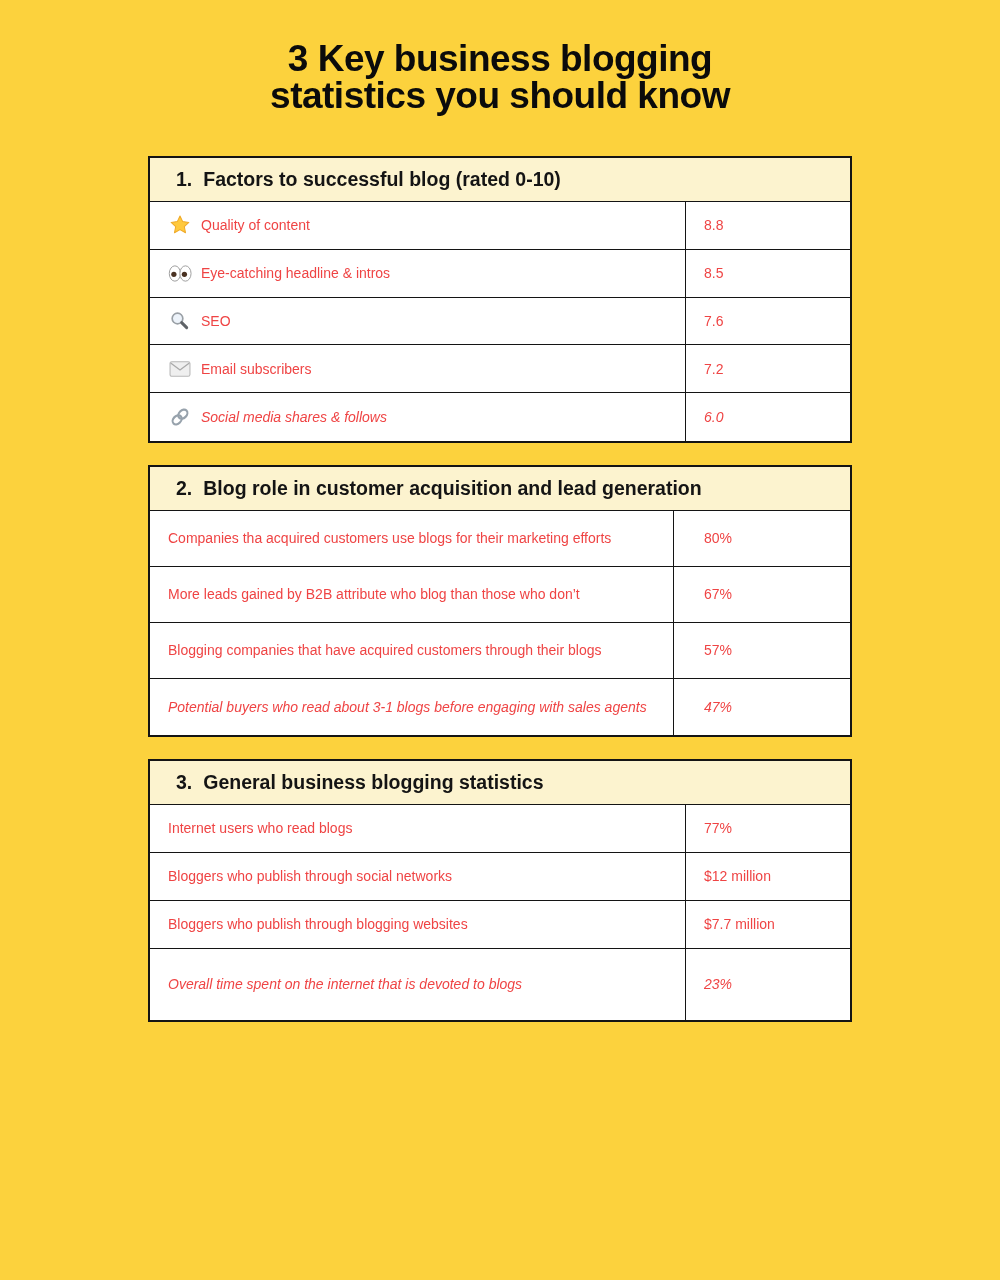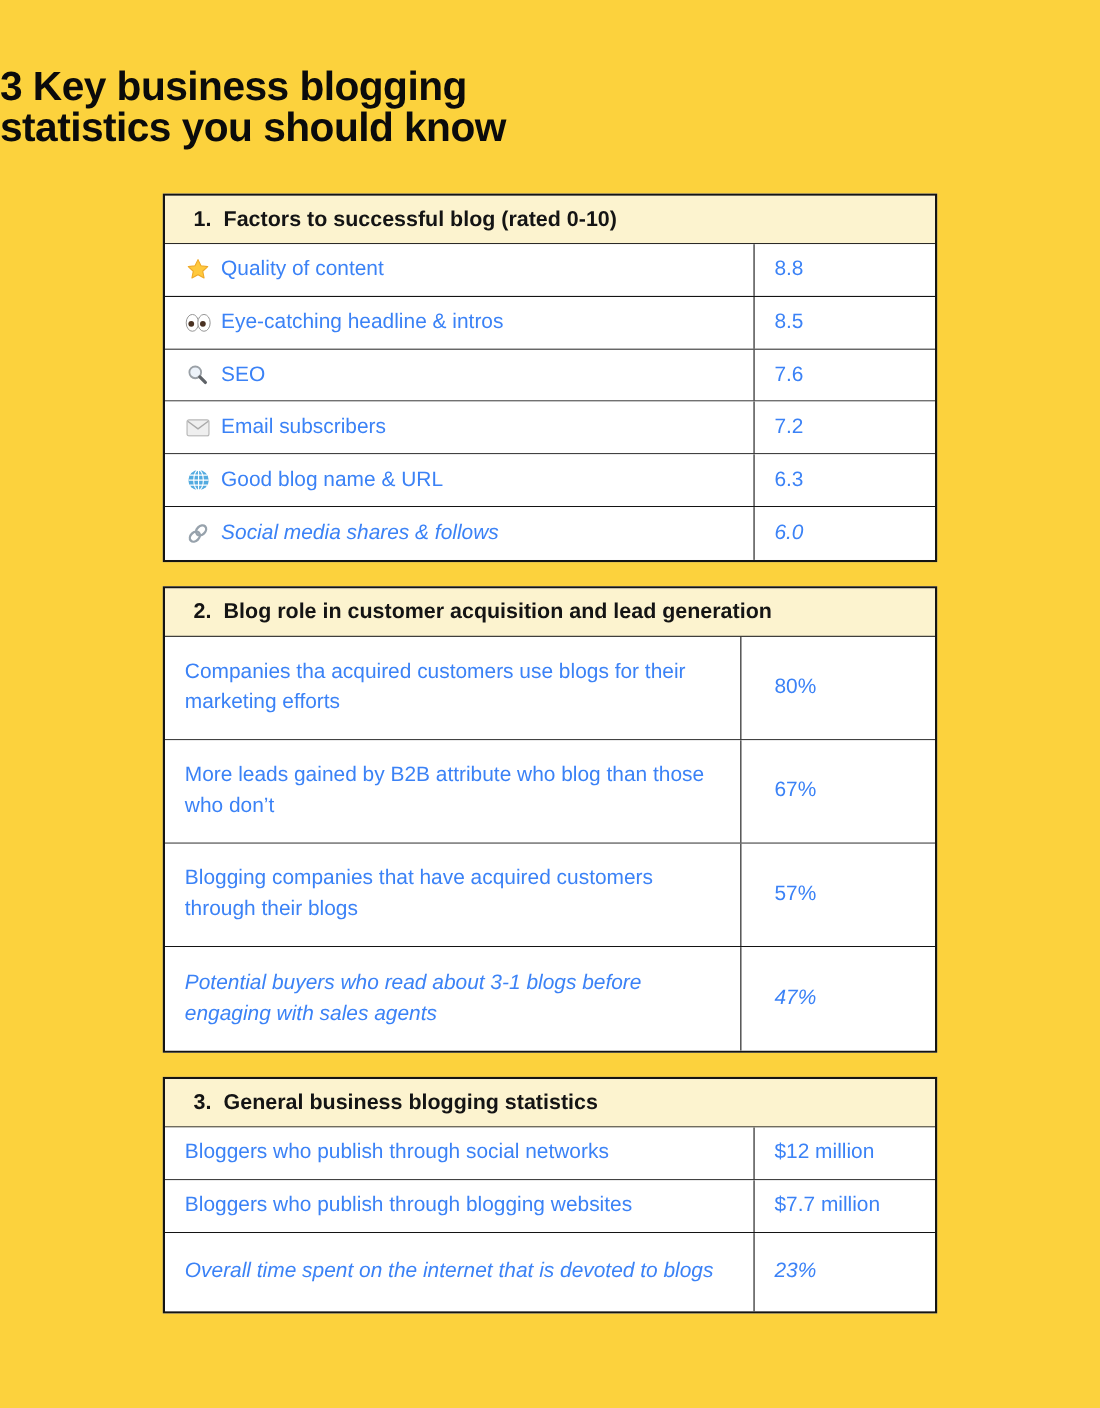--- a/index.html
+++ b/index.html
@@ -4,21 +4,22 @@
 <style>
   * { margin: 0; padding: 0; box-sizing: border-box; }
   html, body { width: 1000px; height: 1280px; }
   body {
     background: #FCD23D;
     font-family: "Liberation Sans", "DejaVu Sans", sans-serif;
     color: #1A1A1A;
     overflow: hidden;
   }
   .page-title {
-    margin-top: 60px;
+    margin-top: 40px;
+    text-align: center;
     font-size: 37px;
     line-height: 37px;
     font-weight: 700;
     letter-spacing: -0.5px;
     color: #0B0B0B;
   }
   .stats-table {
     width: 704px;
     margin: 0 auto;
     background: #FFFFFF;
@@ -41,36 +42,36 @@
   .trow {
     display: flex;
     align-items: stretch;
     border-bottom: 1.5px solid #141414;
     background: #FFFFFF;
   }
   .trow:last-child { border-bottom: none; font-style: italic; }
   .cell {
     display: flex;
     align-items: center;
-    font-size: 19px;
+    font-size: 14px;
     line-height: 28px;
-    color: #3b82f6;
+    color: #ef4444;
   }
   .cell.label {
     flex: 1 1 auto;
     border-right: 1.5px solid #141414;
     padding: 9px 16px 9px 18px;
     gap: 9px;
   }
   .cell.value {
     flex: 0 0 164px;
     padding-left: 18px;
   }
   .t1 .trow { height: 47.8px; }
-  .t2 .trow { height: 94px; gap: 12px; }
+  .t2 .trow { height: 56px; gap: 12px; }
   .t3 .trow { height: 48px; }
   .t3 .trow.tall { height: 71px; }
   .icon {
     display: inline-flex;
     align-items: center;
     justify-content: center;
     width: 24px;
     flex: 0 0 24px;
   }
   .icon svg { display: block; }
@@ -132,38 +133,20 @@
         <svg viewBox="0 0 24 18" width="22" height="16">
           <rect x="0.8" y="0.8" width="22.4" height="16.4" rx="2" fill="#EFEFEF" stroke="#B8B8B8" stroke-width="1.2"></rect>
           <path d="M1.5 2.2l10.5 7.8 10.5-7.8" fill="none" stroke="#A9A9A9" stroke-width="1.4"></path>
         </svg>
       </span>
       <span>Email subscribers</span>
     </div>
     <div class="cell value">7.2</div>
   </div>
 
-  <div class="trow">
-    <div class="cell label">
-      <span class="icon">
-        <svg viewBox="0 0 24 24" width="21" height="21">
-          <circle cx="12" cy="12" r="10.6" fill="#53ABE0"></circle>
-          <g stroke="#FFFFFF" stroke-width="1.2" fill="none">
-            <line x1="1.4" y1="12" x2="22.6" y2="12"></line>
-            <line x1="2.8" y1="6.8" x2="21.2" y2="6.8"></line>
-            <line x1="2.8" y1="17.2" x2="21.2" y2="17.2"></line>
-            <line x1="12" y1="1.4" x2="12" y2="22.6"></line>
-            <ellipse cx="12" cy="12" rx="5" ry="10.6"></ellipse>
-          </g>
-        </svg>
-      </span>
-      <span>Good blog name &amp; URL</span>
-    </div>
-    <div class="cell value">6.3</div>
-  </div>
 
   <div class="trow">
     <div class="cell label">
       <span class="icon">
         <svg viewBox="0 0 24 24" width="20" height="20">
           <g fill="none" stroke="#97A2AC" stroke-width="2.6">
             <ellipse cx="15.4" cy="8.6" rx="4.6" ry="6.2" transform="rotate(45 15.4 8.6)"></ellipse>
             <ellipse cx="8.6" cy="15.4" rx="4.6" ry="6.2" transform="rotate(45 8.6 15.4)"></ellipse>
           </g>
         </svg>
@@ -209,20 +192,26 @@
     <div class="cell value">47%</div>
   </div>
 </section>
 
 <section class="stats-table t3">
   <div class="thead">
     <span class="num">3.</span>
     <span>General business blogging statistics</span>
   </div>
 
+  <div class="trow">
+    <div class="cell label">
+      <span>Internet users who read blogs</span>
+    </div>
+    <div class="cell value">77%</div>
+  </div>
 
   <div class="trow">
     <div class="cell label">
       <span>Bloggers who publish through social networks</span>
     </div>
     <div class="cell value">$12 million</div>
   </div>
 
   <div class="trow">
     <div class="cell label">

